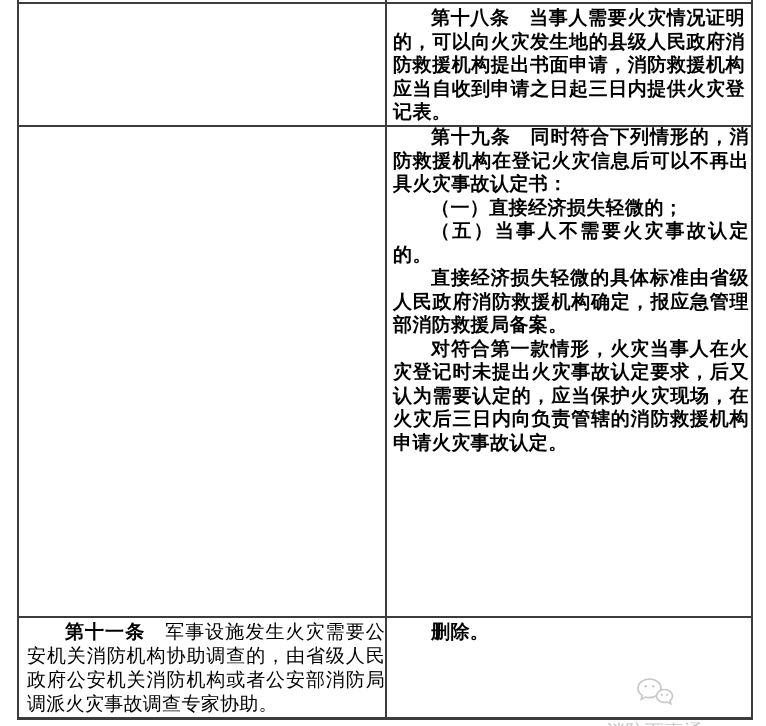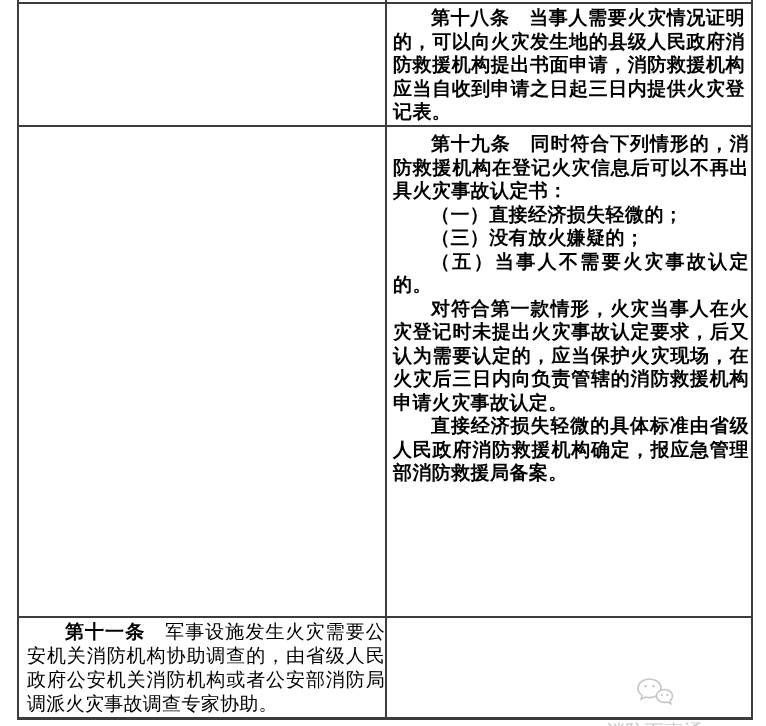--- a/index.html
+++ b/index.html
@@ -39,21 +39,21 @@
   }
   .cell p {
     margin: 0;
     text-indent: 2em;
     text-align: justify;
     text-justify: inter-character;
   }
   .r1l { left: 19px;  top: 4px;   width: 366px; height: 121px; }
   .r1r { left: 387px; top: 4px;   width: 364px; height: 121px; padding: 2px 6px 0 6px; }
   .r2l { left: 19px;  top: 127px; width: 366px; height: 489px; }
-  .r2r { left: 387px; top: 129px; width: 364px; height: 489px; padding: 3px 2px 0 6px; }
+  .r2r { left: 387px; top: 122px; width: 364px; height: 489px; padding: 3px 2px 0 6px; }
   .r3l { left: 19px;  top: 618px; width: 366px; height: 99px;  padding: 2px 0 0 8px; }
   .r3r { left: 387px; top: 618px; width: 364px; height: 99px;  padding: 2px 6px 0 6px; }
 
   .hei {
     font-family: "Liberation Sans", sans-serif;
     font-weight: 700;
     font-size: 19px;
     line-height: 23.5px;
     letter-spacing: 0.4px;
   }
@@ -97,28 +97,30 @@
 
   <div class="cell r1l"></div>
   <div class="cell r1r hei">
     <p>第十八条　当事人需要火灾情况证明的，可以向火灾发生地的县级人民政府消防救援机构提出书面申请，消防救援机构应当自收到申请之日起三日内提供火灾登记表。</p>
   </div>
 
   <div class="cell r2l"></div>
   <div class="cell r2r hei">
     <p>第十九条　同时符合下列情形的，消防救援机构在登记火灾信息后可以不再出具火灾事故认定书：</p>
     <p>（一）直接经济损失轻微的；</p>
-    <p>（三）没有放火嫌疑的；</p>
     <p>（五）当事人不需要火灾事故认定的。</p>
+    <p>直接经济损失轻微的具体标准由省级人民政府消防救援机构确定，报应急管理部消防救援局备案。</p>
     <p>对符合第一款情形，火灾当事人在火灾登记时未提出火灾事故认定要求，后又认为需要认定的，应当保护火灾现场，在火灾后三日内向负责管辖的消防救援机构申请火灾事故认定。</p>
-    <p>直接经济损失轻微的具体标准由省级人民政府消防救援机构确定，报应急管理部消防救援局备案。</p>
   </div>
 
   <div class="cell r3l song">
     <p><span class="lead">第十一条</span><span>　军事设施发生火灾需要公安机关消防机构协助调查的，由省级人民政府公安机关消防机构或者公安部消防局调派火灾事故调查专家协助。</span></p>
+  </div>
+  <div class="cell r3r hei">
+    <p>删除。</p>
   </div>
 
   <div class="watermark">
     <span>
       <svg width="40" height="34" viewBox="0 0 40 34" fill="none">
 
         <path d="M14.5 3 C8 3 3 7.2 3 12.3 C3 15.2 4.6 17.7 7.1 19.3 L6.2 23.2 L10.4 21 C11.7 21.4 13.1 21.6 14.5 21.6 C21 21.6 26 17.4 26 12.3 C26 7.2 21 3 14.5 3 Z" stroke="#c7c7c7" stroke-width="1.6"></path>
         <circle cx="10.7" cy="10.3" r="1.2" fill="#c7c7c7"></circle>
         <circle cx="18.3" cy="10.3" r="1.2" fill="#c7c7c7"></circle>
 

